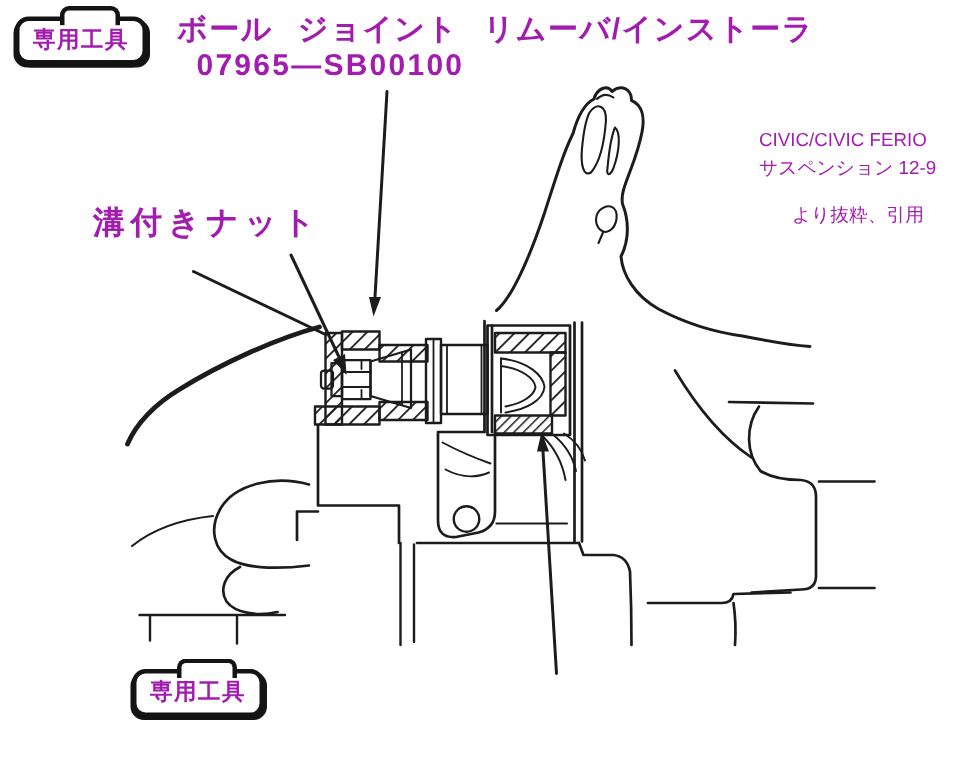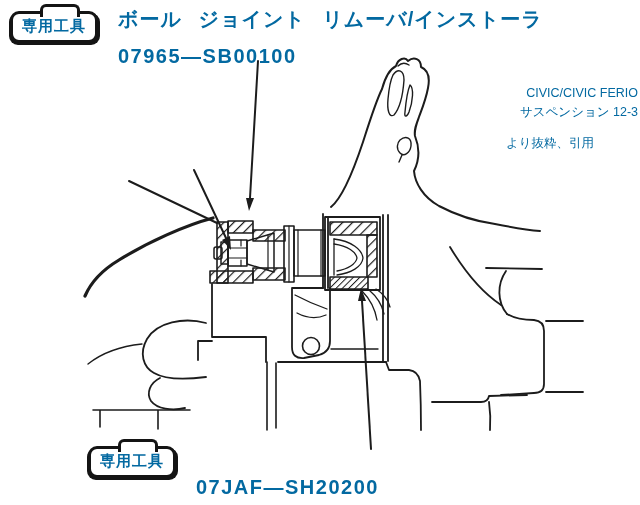--- a/index.html
+++ b/index.html
@@ -1,31 +1,31 @@
 <!DOCTYPE html>
 <html><head>
 <meta charset="utf-8">
 <style>
   html,body{margin:0;padding:0;background:#fff;}
   .stage{
     position:relative;width:640px;height:505px;background:#ffffff;overflow:hidden;
-    font-family:"Liberation Sans","DejaVu Sans",sans-serif;color:#0369a1;
+    font-family:"Liberation Sans","DejaVu Sans",sans-serif;color:#a21caf;
   }
   .art{position:absolute;left:0;top:0;width:640px;height:505px;}
   .txt{position:absolute;white-space:nowrap;}
   .tool-name{font-size:20px;font-weight:700;letter-spacing:1px;word-spacing:10px;}
   .tool-part{font-size:20px;font-weight:700;letter-spacing:1.5px;}
   .name-top{left:118px;top:6px;}
-  .part-top{left:118px;top:33px;margin-top:12px;}
+  .part-top{left:131px;top:33px;}
   .name-bottom{left:196px;top:448px;}
   .part-bottom{left:196px;top:476px;}
   .callout-nut{left:62px;top:134px;font-size:21px;font-weight:700;letter-spacing:4px;}
   .ref-block{position:absolute;left:506px;top:84px;width:132px;font-size:12.5px;line-height:18.5px;}
-  .ref-line{white-space:nowrap;text-align:right;}
-  .ref-citation{margin-top:13px;text-align:left;white-space:nowrap;}
+  .ref-line{white-space:nowrap;}
+  .ref-citation{margin-top:13px;text-align:center;white-space:nowrap;}
   .badge{
     position:absolute;background:#fff;border:3.5px solid #141414;border-radius:9px;
     padding:3px 9px 4px;font-size:15px;font-weight:700;letter-spacing:1px;
     box-shadow:2px 2px 0 #141414,-1px 2px 0 #141414;
   }
   .badge-handle{
     position:absolute;top:-10px;left:27px;width:34px;height:10px;background:#fff;
     border:3.5px solid #141414;border-bottom:none;border-radius:6px 6px 0 0;
   }
   .badge-top{left:10px;top:11px;}
@@ -138,24 +138,24 @@
 
   <div class="badge badge-top">
     <span class="badge-handle"></span>
     <span>専用工具</span>
   </div>
   <div class="txt tool-name name-top">ボール ジョイント リムーバ/インストーラ</div>
   <div class="txt tool-part part-top">07965—SB00100</div>
 
   <div class="ref-block">
     <div class="ref-line">CIVIC/CIVIC FERIO</div>
-    <div class="ref-line">サスペンション 12-3</div>
+    <div class="ref-line">サスペンション 12-9</div>
     <div class="ref-citation">より抜粋、引用</div>
   </div>
 
+  <div class="txt callout-nut">溝付きナット</div>
 
   <div class="badge badge-bottom">
     <span class="badge-handle"></span>
     <span>専用工具</span>
   </div>
-  <div class="txt tool-part part-bottom">07JAF—SH20200</div>
 
 </div>
 
 </body></html>

